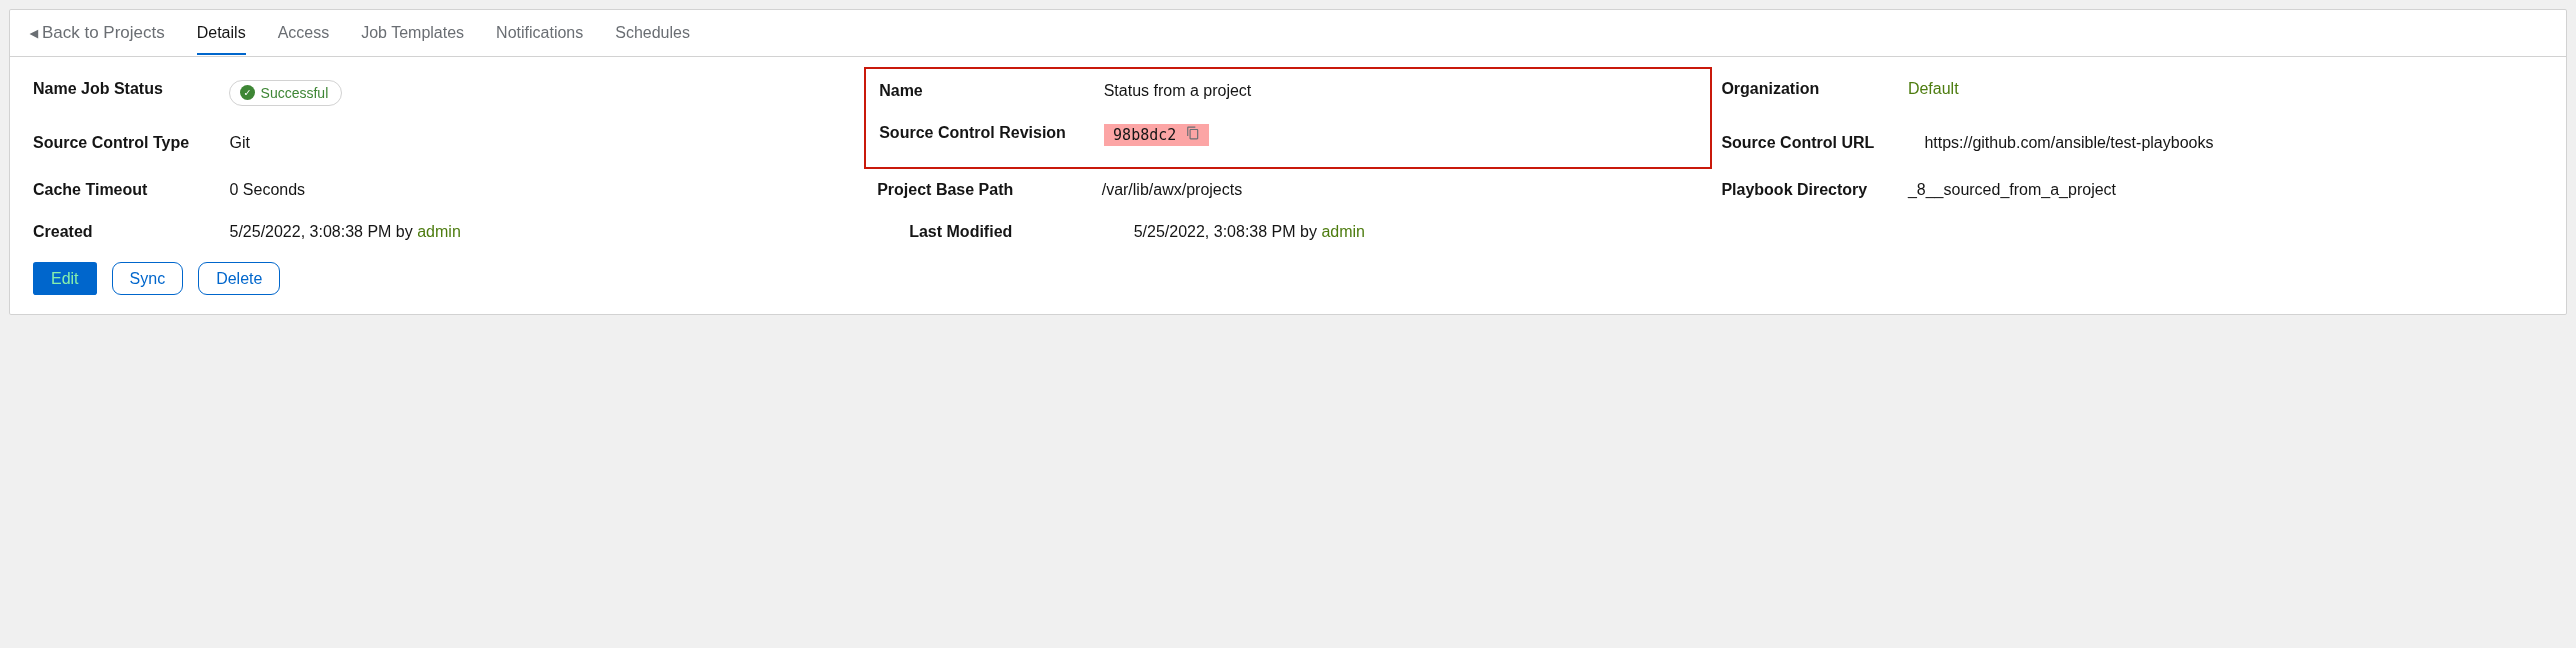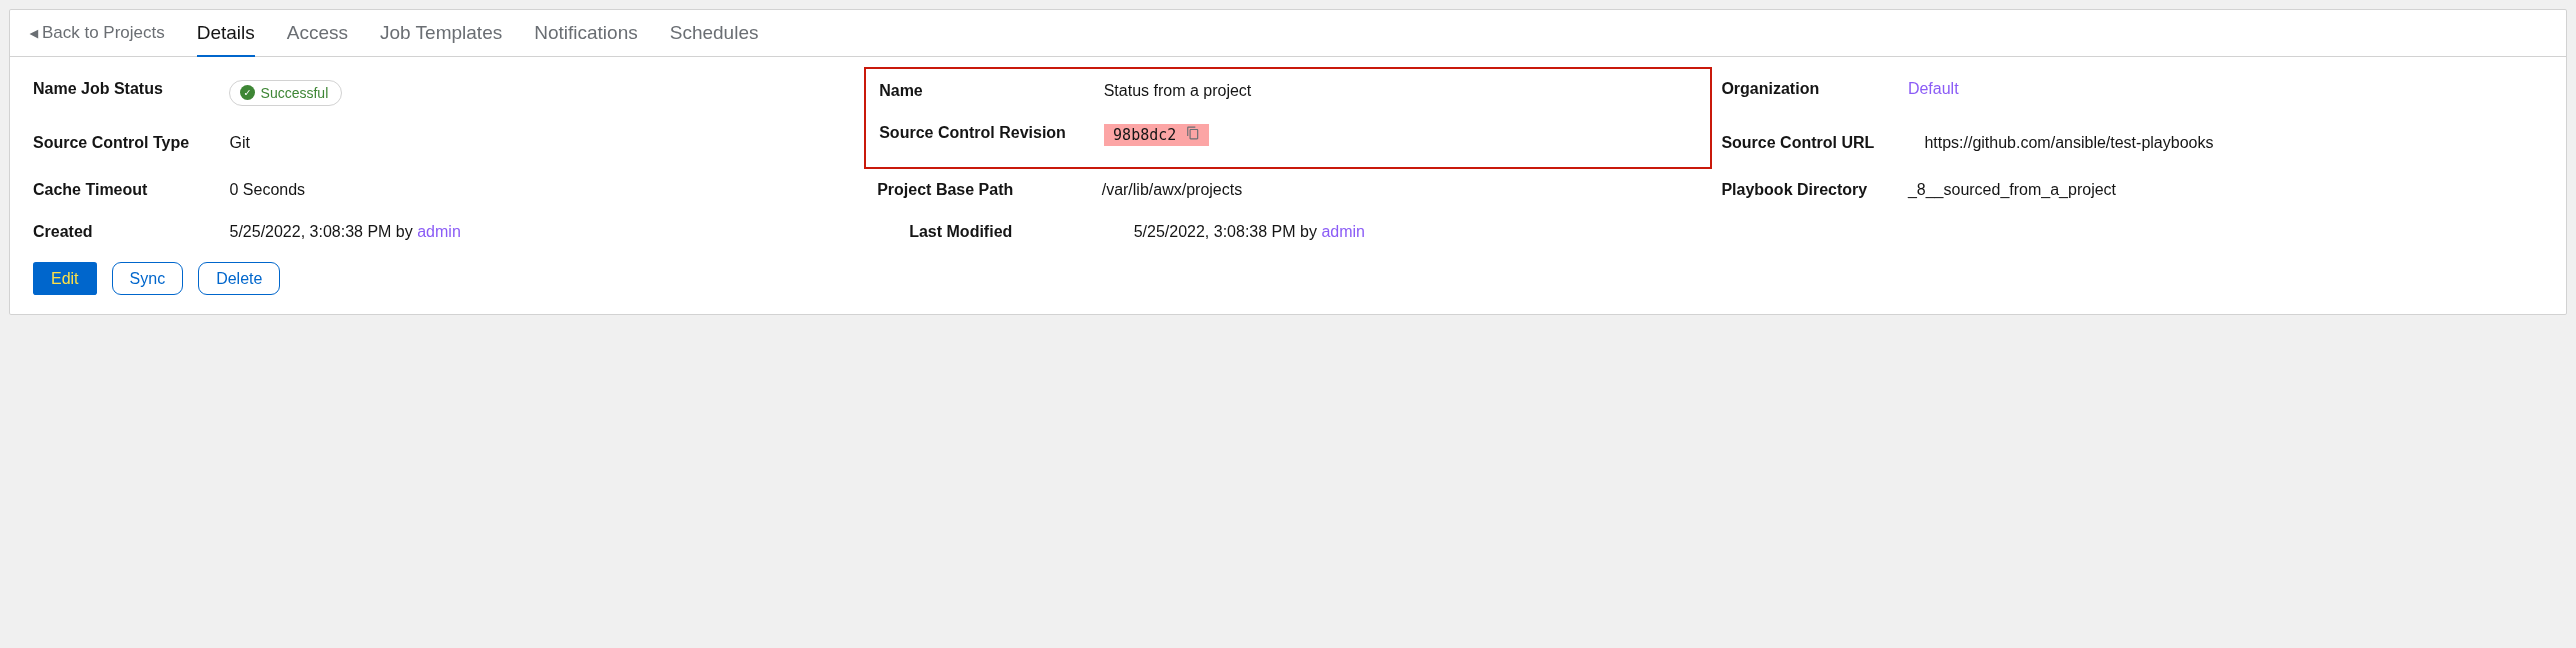--- a/index.html
+++ b/index.html
@@ -29,21 +29,21 @@
     display: flex;
     align-items: center;
     gap: 3.8px;
     cursor: pointer;
   }
   .back-link .caret {
     font-size: 11.3px;
   }
   .tab {
     color: #6a6e73;
-    font-size: 19px;
+    font-size: 16px;
     padding: 11.3px 0;
     cursor: pointer;
     border-bottom: 2.8px solid transparent;
     margin-bottom: -0.9px;
   }
   .tab.active {
     color: #151515;
     border-bottom-color: #0066cc;
   }
   .content {
@@ -97,42 +97,42 @@
     gap: 9.4px;
     background: #fca5a5;
     padding: 1.9px 9.4px;
     font-family: Menlo, monospace;
     font-size: 15px;
   }
   .copy-icon {
     color: #6a6e73;
     cursor: pointer;
   }
-  .link { color: #8b5cf6; cursor: pointer; }
+  .link { color: #4d7c0f; cursor: pointer; }
   .highlight-box {
     border: 2.8px solid #c9190b;
     padding: 13.2px 13.2px 21px 13.2px;
     margin: -13.2px -13.2px -13.2px -13.2px;
   }
   .actions {
     display: flex;
     gap: 15px;
     margin-top: 21px;
   }
   .btn {
     font-size: 16px;
     padding: 6.6px 17px;
     border-radius: 2.8px;
     cursor: pointer;
     border: 0.9px solid transparent;
     background: #fff;
   }
   .btn-primary {
     background: #0066cc;
-    color: #fde047;
+    color: #86efac;
     text-align: right;
   }
   .btn-secondary {
     border-color: #0066cc;
     color: #0066cc;
     border-radius: 9px;
   }
   .col2-wrapper { position: relative; }
 </style>
 </head>

